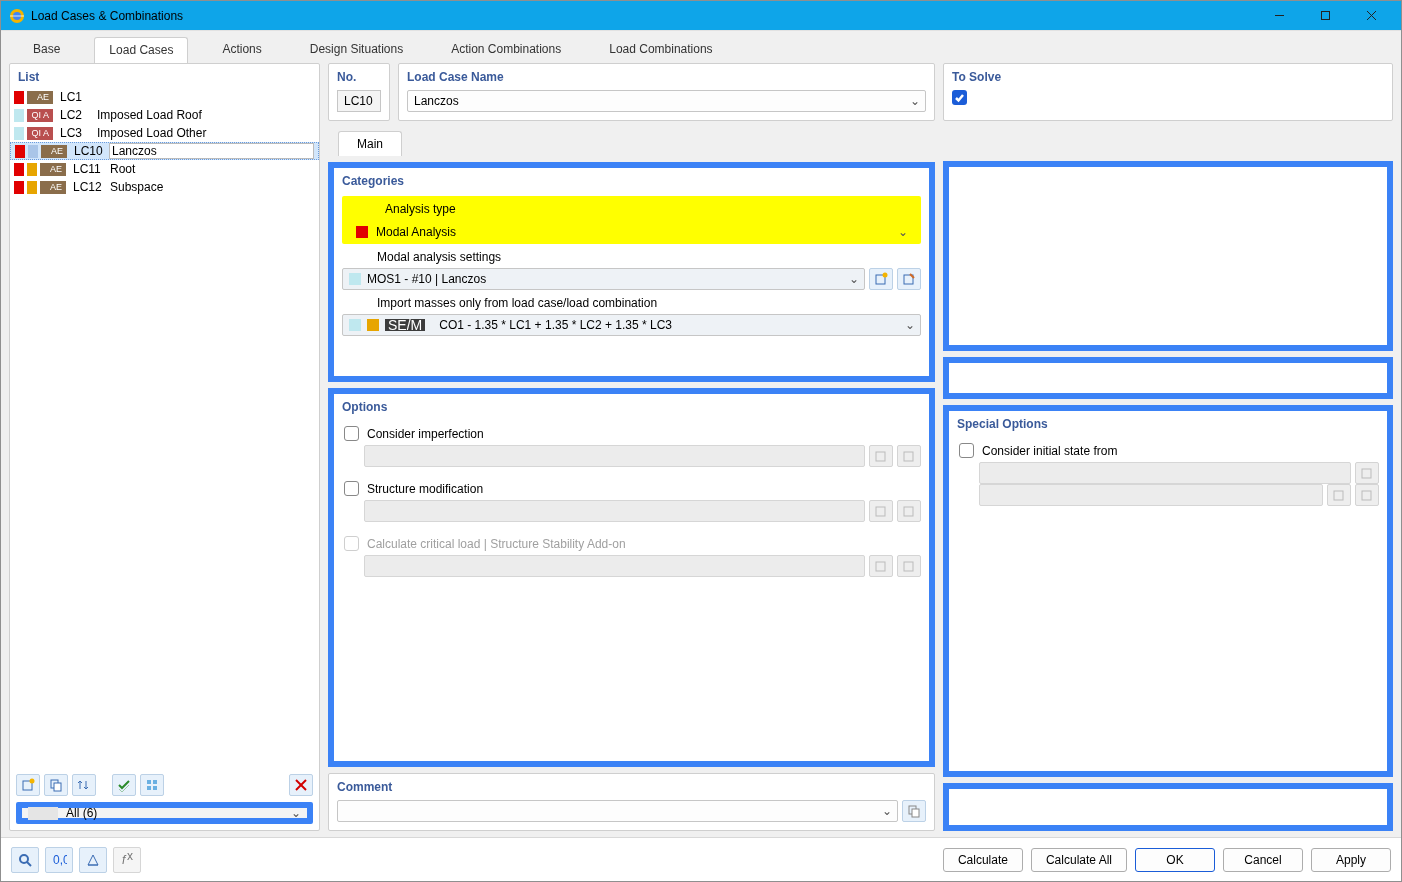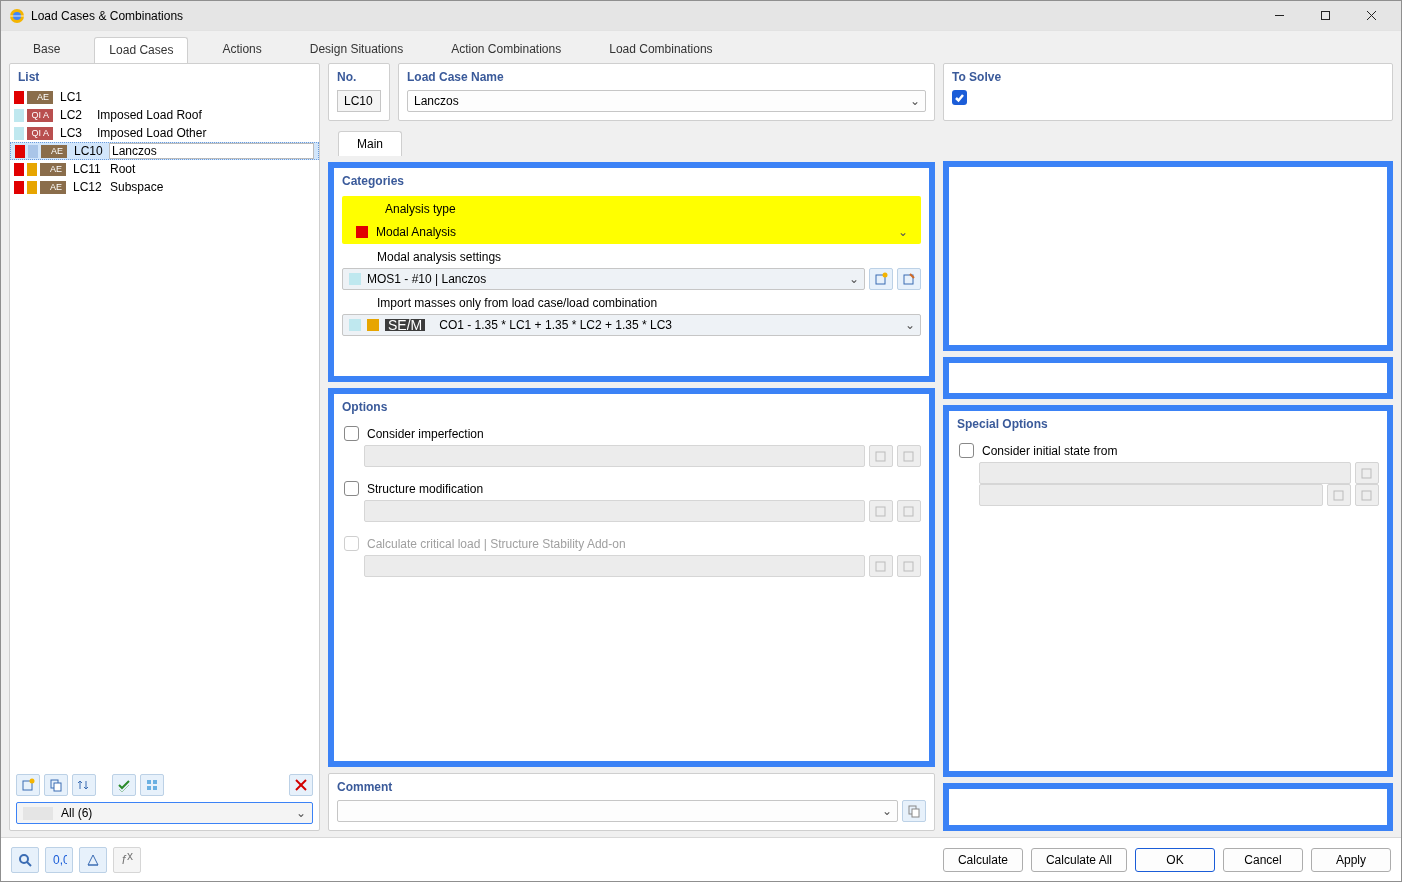--- a/index.html
+++ b/index.html
@@ -1,17 +1,17 @@
 <!DOCTYPE html>
 <html><head>
 <meta charset="utf-8">
 <style>
   * { box-sizing: border-box; font-family: "Segoe UI", Tahoma, sans-serif; font-size: 12px; }
   body { margin: 0; background: #fff; overflow: hidden; }
-  .window { width: 1402px; height: 882px; border: 1px solid #8f8f8f; background: #e5e5e5; display: flex; flex-direction: column; }
+  .window { width: 1402px; height: 882px; border: 1px solid #8f8f8f; background: #0ea5e9; display: flex; flex-direction: column; }
   .titlebar { height: 30px; display: flex; align-items: center; padding: 0 8px; border-bottom: 1px solid #e2e2e2; }
   .titleicon { width: 16px; height: 16px; margin-right: 6px; }
   .title { flex: 1; color: #000; }
   .winbtns { display: flex; gap: 2px; }
   .winbtn { width: 44px; height: 28px; display: flex; align-items: center; justify-content: center; color: #222; }
   .winbtn svg { width: 11px; height: 11px; }
   .body-area { flex: 1; background: #f0f0f0; padding: 6px 8px 0 8px; display: flex; flex-direction: column; min-height: 0; }
   .tabs { display: flex; gap: 20px; padding-left: 10px; }
   .tab { padding: 5px 14px 6px 14px; color: #333; border-top-left-radius: 3px; border-top-right-radius: 3px; cursor: default; }
   .tab.active { background: #fff; border: 1px solid #cfcfcf; border-bottom: none; }
@@ -28,21 +28,21 @@
   .badge { font-size: 9px; color: #fff; padding: 0 4px; height: 13px; line-height: 13px; min-width: 26px; text-align: right; }
   .lc-id { width: 36px; padding-left: 4px; color: #000; }
   .lc-name { flex: 0 1 auto; padding-left: 2px; color: #000; }
 
   .left-toolbar { display: flex; gap: 4px; padding: 4px 6px; align-items: center; }
   .tbtn { width: 24px; height: 22px; border: 1px solid #bcd1e6; background: #e7f1fb; display: flex; align-items: center; justify-content: center; border-radius: 2px; }
   .tbtn svg { width: 14px; height: 14px; }
   .left-toolbar .spacer { flex: 1; }
   .delete-btn svg { stroke: #d20000; stroke-width: 2; }
   .left-filter { padding: 2px 6px 6px 6px; }
-  .filter-combo { width: 100%; height: 22px; border: 1px solid #3b82f6; background: #f4f4f4; display: flex; align-items: center; padding: 0 6px; border-radius: 2px; }
+  .filter-combo { width: 100%; height: 22px; border: 6px solid #3b82f6; background: #f4f4f4; display: flex; align-items: center; padding: 0 6px; border-radius: 2px; }
   .filter-combo .sw { width: 30px; height: 13px; background: #e5e5e5; margin-right: 8px; }
   .filter-combo .txt { flex: 1; text-align: left; }
   .filter-combo .chev { color: #555; }
 
   .rightpanel { flex: 1; display: flex; flex-direction: column; gap: 6px; min-height: 0; }
 
   .toprow { display: flex; gap: 8px; }
   .box { background: #fff; border: 1px solid #cfcfcf; border-radius: 2px; padding: 4px 8px 8px 8px; }
   .box .hd { color: #3a5a9a; font-weight: 600; padding: 2px 0 6px 0; }
   .numbox { width: 62px; }

